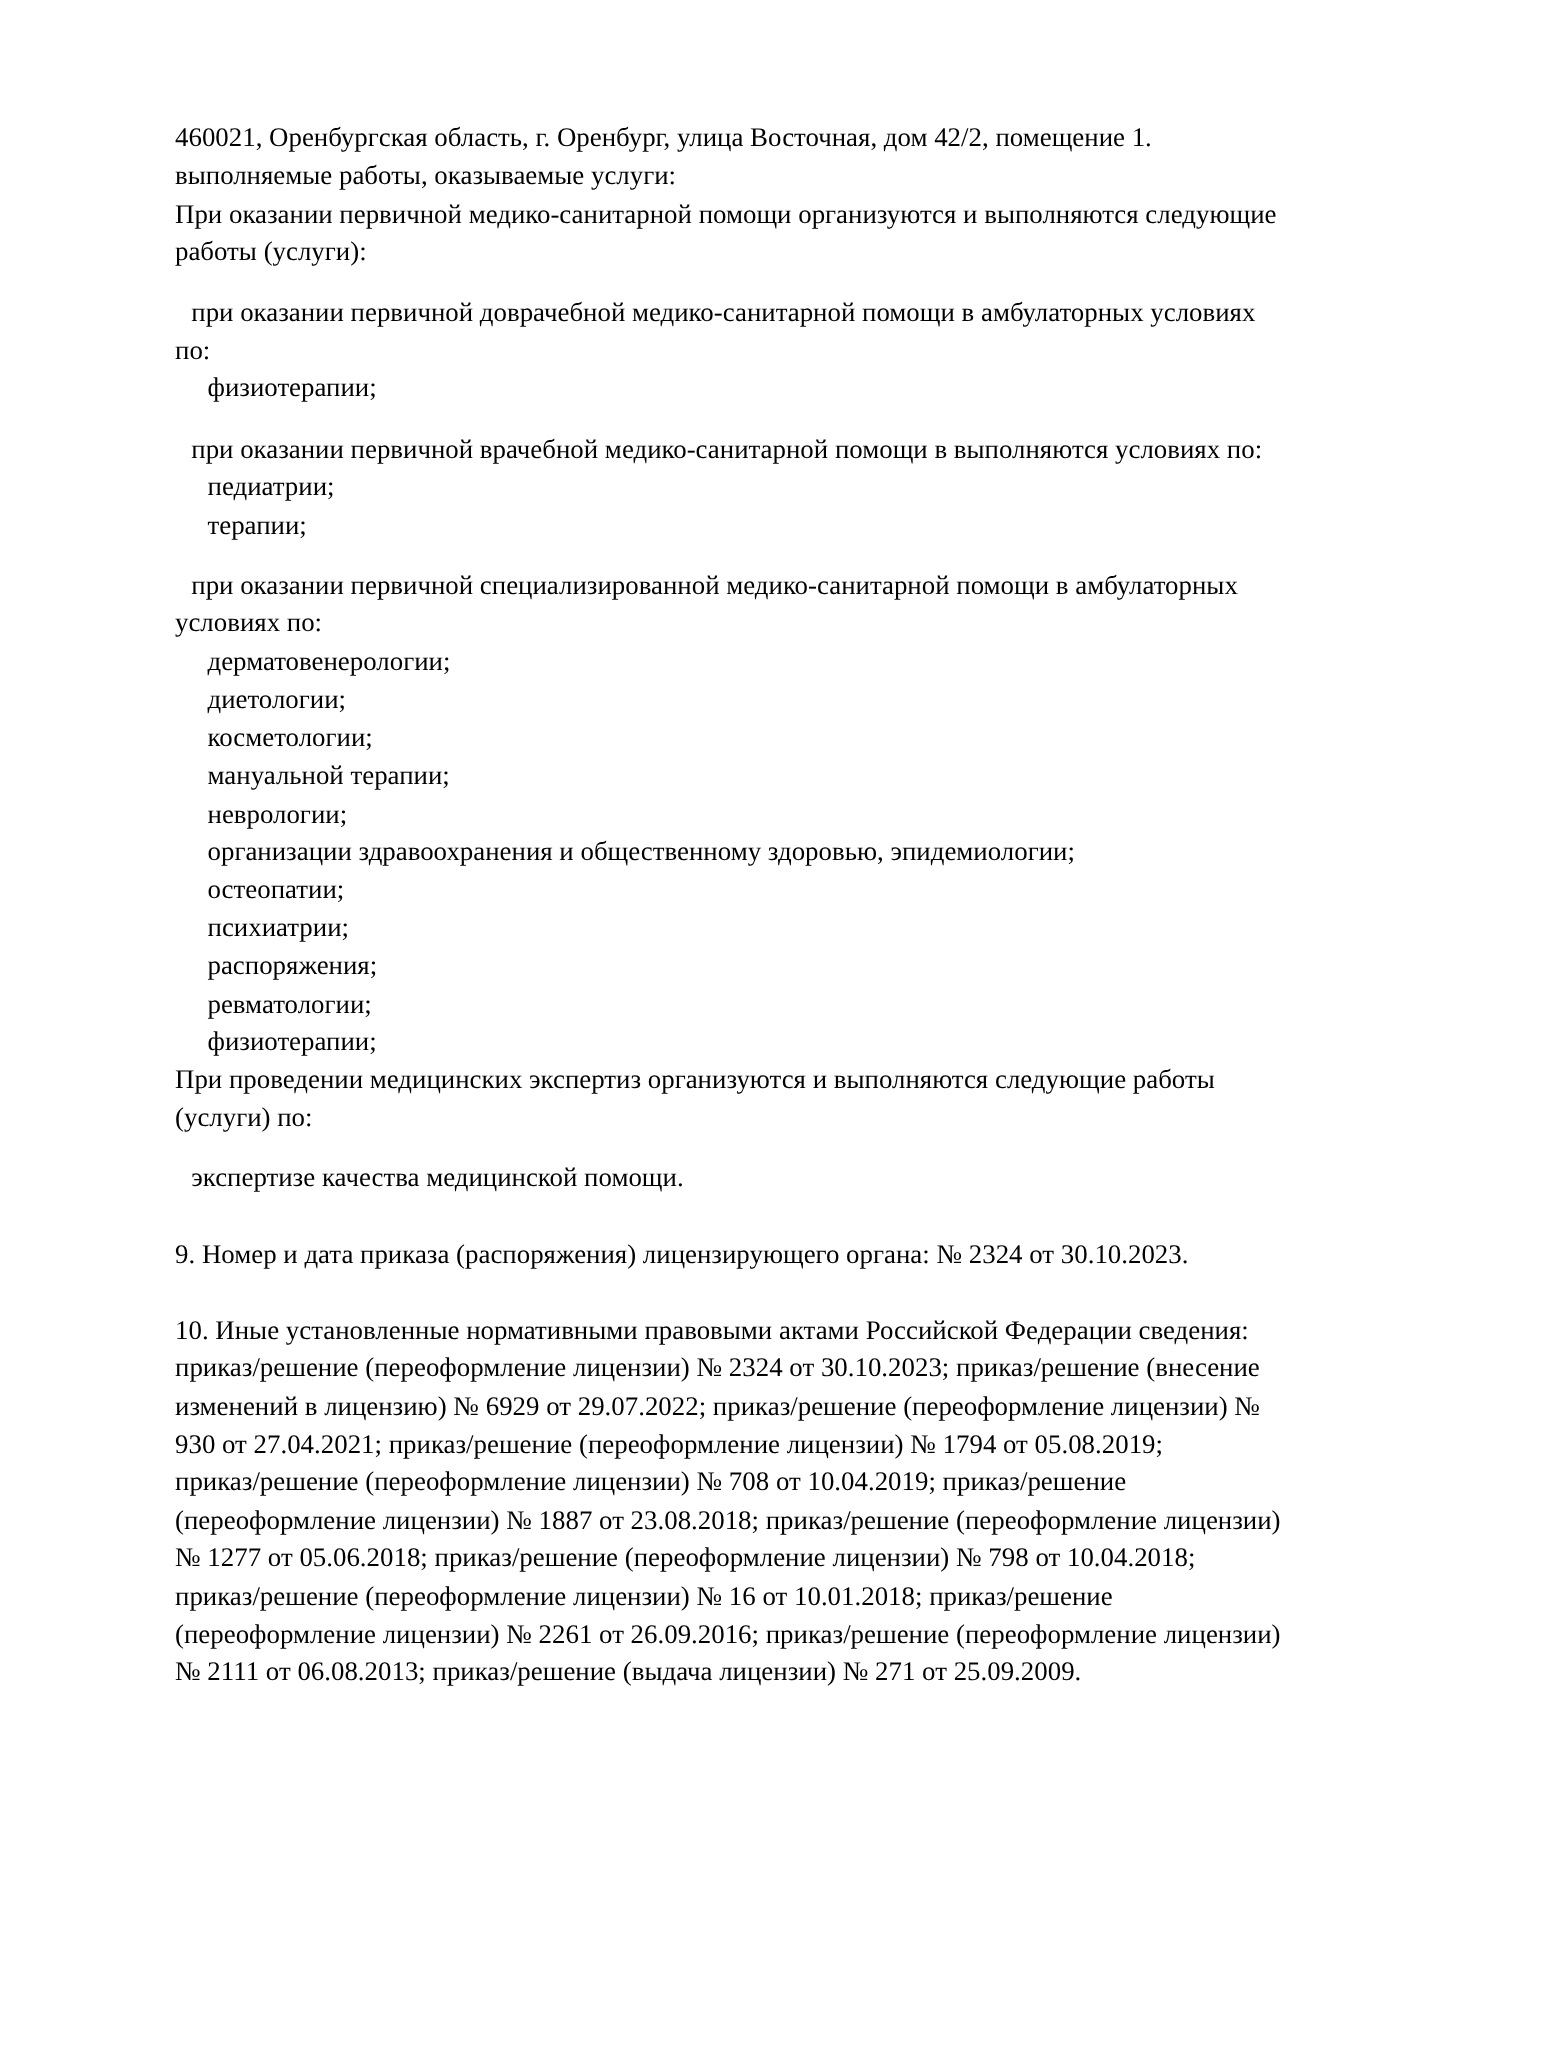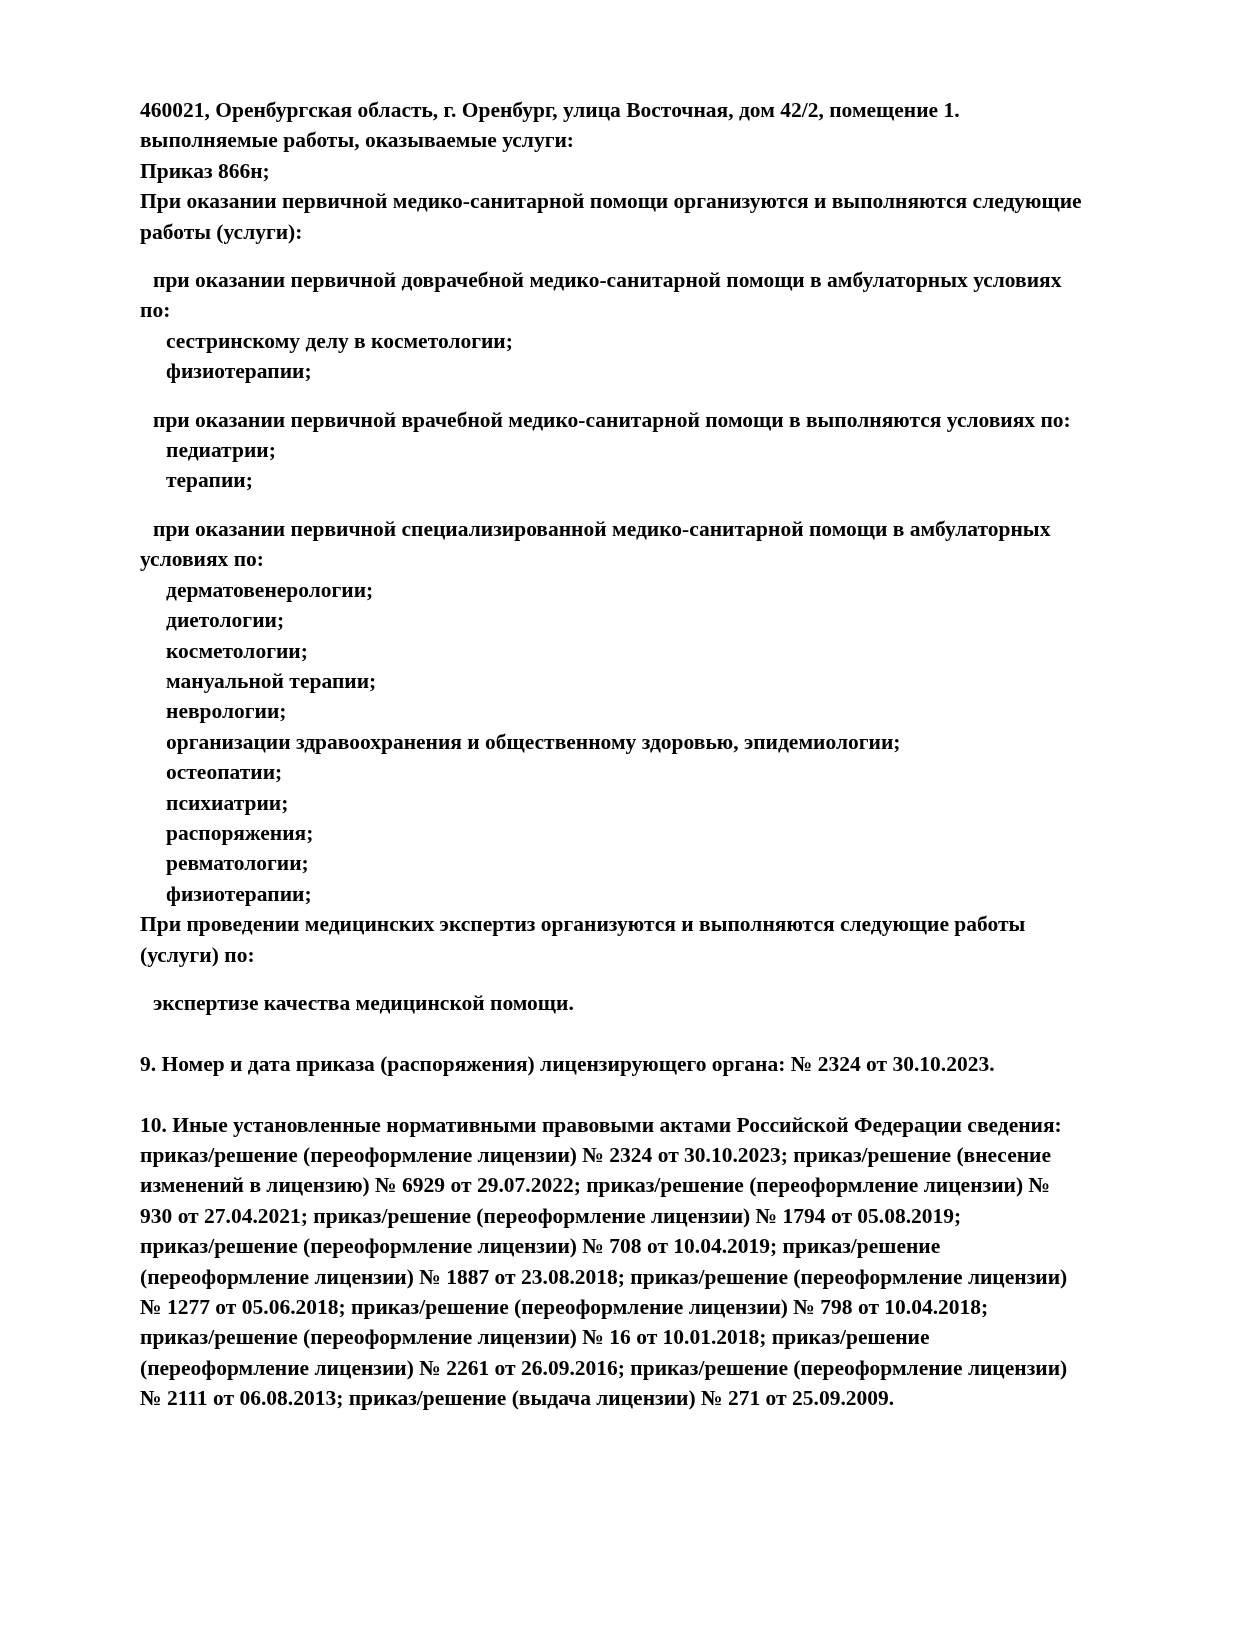--- a/index.html
+++ b/index.html
@@ -19,39 +19,36 @@
     font-size: 21.5px;
     line-height: 30.4px;
     color: #000000;
   }
   .doc-lines {
     width: 100%;
   }
   .line {
     white-space: nowrap;
     min-height: 30.4px;
-    font-weight: bold;
   }
   .indent-0 { padding-left: 0; }
   .indent-1 { padding-left: 13px; margin-top: 18px; }
   .indent-2 { padding-left: 26px; }
 </style>
 </head>
 <body>
 
 <div class="page">
   <div class="doc-lines">
       <div class="line indent-0">460021, Оренбургская область, г. Оренбург, улица Восточная, дом 42/2, помещение 1.</div>
       <div class="line indent-0">выполняемые работы, оказываемые услуги:</div>
-      <div class="line indent-0">Приказ 866н;</div>
       <div class="line indent-0">При оказании первичной медико-санитарной помощи организуются и выполняются следующие</div>
       <div class="line indent-0">работы (услуги):</div>
       <div class="line indent-1">при оказании первичной доврачебной медико-санитарной помощи в амбулаторных условиях</div>
       <div class="line indent-0">по:</div>
-      <div class="line indent-2">сестринскому делу в косметологии;</div>
       <div class="line indent-2">физиотерапии;</div>
       <div class="line indent-1">при оказании первичной врачебной медико-санитарной помощи в выполняются условиях по:</div>
       <div class="line indent-2">педиатрии;</div>
       <div class="line indent-2">терапии;</div>
       <div class="line indent-1">при оказании первичной специализированной медико-санитарной помощи в амбулаторных</div>
       <div class="line indent-0">условиях по:</div>
       <div class="line indent-2">дерматовенерологии;</div>
       <div class="line indent-2">диетологии;</div>
       <div class="line indent-2">косметологии;</div>
       <div class="line indent-2">мануальной терапии;</div>

